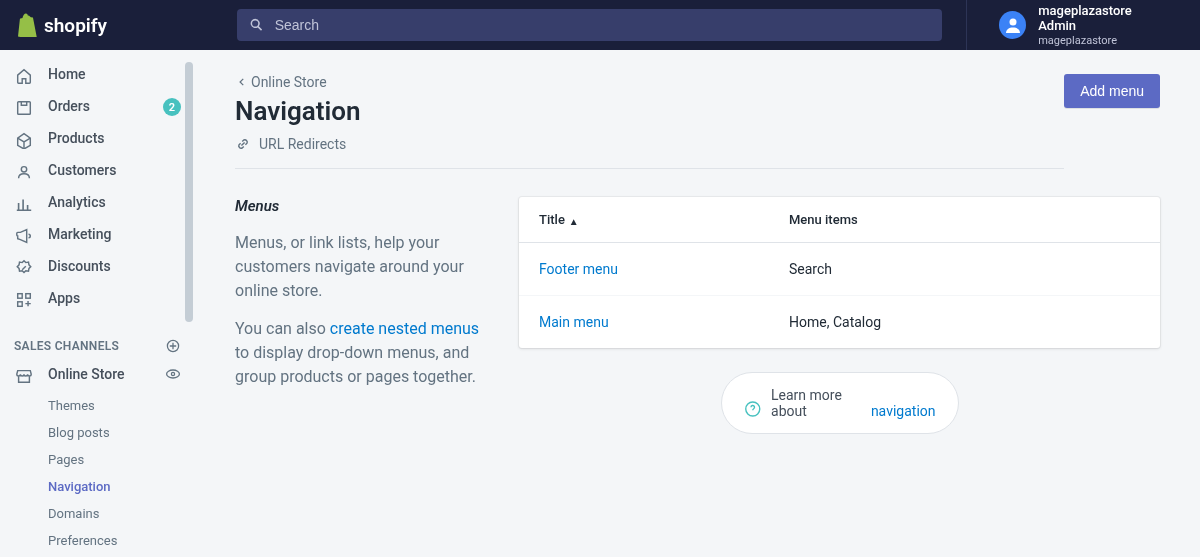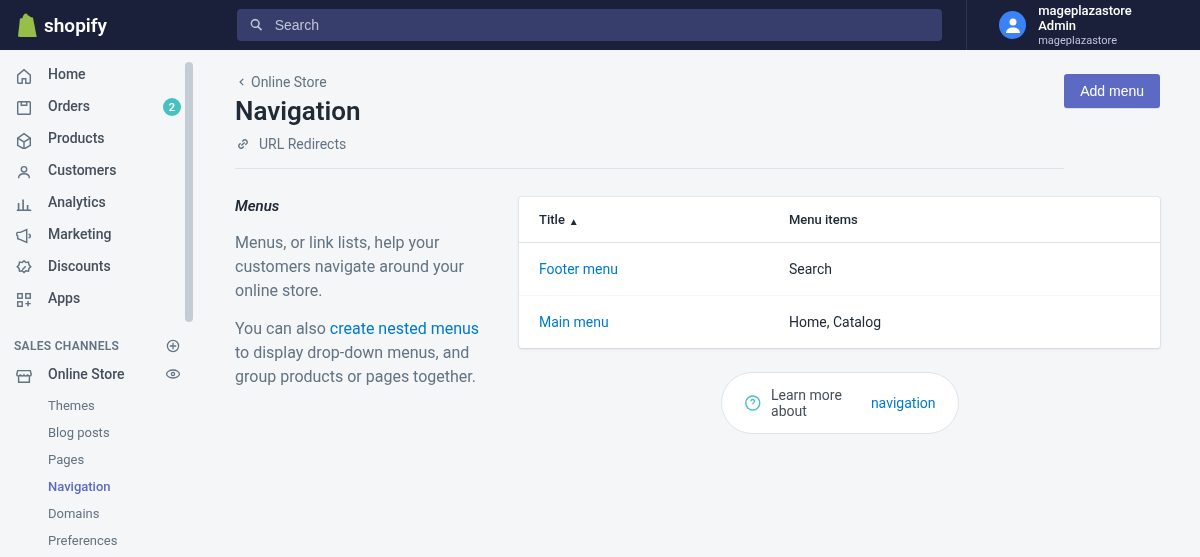--- a/index.html
+++ b/index.html
@@ -53,21 +53,21 @@
     
     .menus-card { flex: 1; background: white; border-radius: 3px; box-shadow: 0 0 0 1px rgba(63,63,68,0.05), 0 1px 3px rgba(63,63,68,0.15); }
     .menus-table-header { display: flex; padding: 15px 20px; border-bottom: 1px solid #dfe3e8; font-size: 13px; color: #212b36; font-weight: 500; }
     .menus-th-title { width: 250px; display: flex; align-items: flex-end; }
     .sort-arrow { margin-left: 4px; font-size: 10px; }
     .menus-row { display: flex; padding: 18px 20px; border-bottom: 1px solid #f4f6f8; }
     .menus-row:last-child { border-bottom: none; }
     .menus-cell-title { width: 250px; color: #007ace; font-size: 14px; cursor: pointer; }
     .menus-cell-items { font-size: 14px; color: #212b36; }
     
-    .learn-more { display: flex; align-items: center; justify-content: center; margin: 24px auto 0; width: 238px; padding: 14px 22px; border: 1px solid #dfe3e8; border-radius: 999px; background: white; font-size: 14px; color: #454f5b; }
+    .learn-more { display: flex; align-items: flex-end; justify-content: center; margin: 24px auto 0; width: 238px; padding: 14px 22px; border: 1px solid #dfe3e8; border-radius: 999px; background: white; font-size: 14px; color: #454f5b; }
     .learn-more svg { margin-right: 10px; }
     .learn-more a { color: #007ace; text-decoration: none; }
   </style>
 </head>
 <body>
 
 <div class="header">
   <div class="logo-area">
     <svg viewBox="0 0 24 28" fill="#95BF47">
         <path d="M19 5.5c0-.1-.1-.2-.2-.2l-2.3-.2-1.7-1.7c-.2-.2-.5-.1-.6-.1l-.9.3C13 2.3 12.3.5 10.8.5c-1.9 0-3.4 2.4-4.1 5.2L4.5 6.4c-.7.2-.7.2-.8.9L1.5 27.5l15 2.8 7-1.5L19 5.5z"></path>

